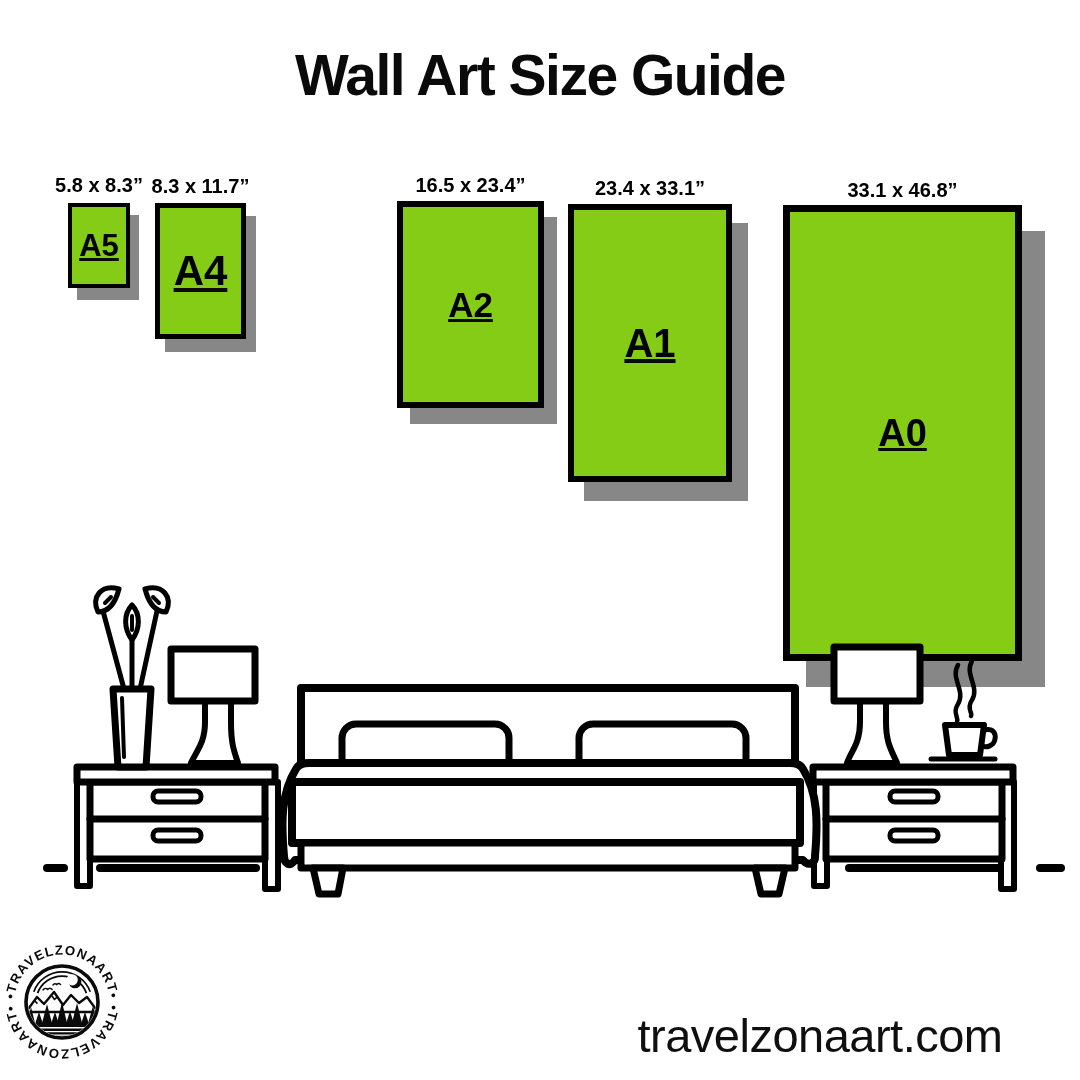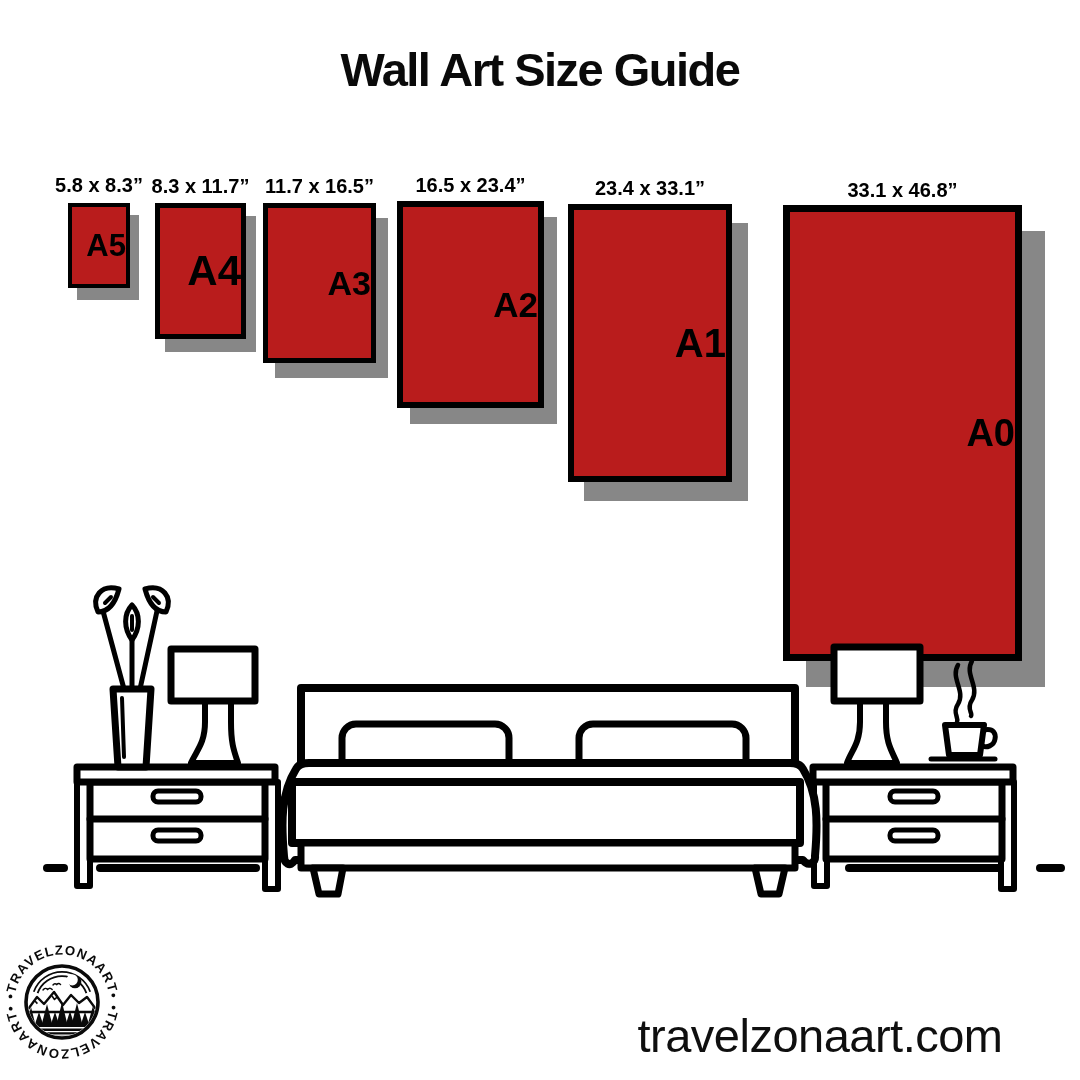--- a/index.html
+++ b/index.html
@@ -2,27 +2,27 @@
 <html><head>
 <meta charset="utf-8">
 <style>
   html,body{margin:0;padding:0;background:#ffffff;}
   .canvas{
     position:relative;width:1080px;height:1080px;background:#ffffff;overflow:hidden;
     font-family:"Liberation Sans", sans-serif;color:#0a0a0a;
   }
   .title{
     position:absolute;left:0;top:42px;width:1080px;text-align:center;
-    font-size:47px;font-weight:bold;letter-spacing:-1.5px;color:#0a0a0a;white-space:nowrap;
+    font-size:57px;font-weight:bold;letter-spacing:-1.5px;color:#0a0a0a;white-space:nowrap;
   }
   .frames-layer{position:absolute;left:0;top:0;width:1080px;height:620px;}
   .frame{
-    position:absolute;box-sizing:border-box;background:#b91c1c;
+    position:absolute;box-sizing:border-box;background:#84cc16;
     border-style:solid;border-color:#000000;
-    display:flex;align-items:center;justify-content:flex-end;
+    display:flex;align-items:center;justify-content:center;text-decoration:underline;
   }
   .frame-code{font-weight:bold;color:#000000;letter-spacing:0px;}
   .frame-dims{
     position:absolute;bottom:calc(100% + 10px);left:50%;transform:translateX(-50%);
     font-size:20px;font-weight:bold;color:#000000;white-space:nowrap;
   }
   .scene{position:absolute;left:0;top:560px;width:1080px;height:360px;}
   .logo{position:absolute;left:4px;top:932px;width:122px;height:144px;}
   .logo-arc-text{font-family:"Liberation Sans", sans-serif;font-size:13.2px;font-weight:bold;letter-spacing:1.2px;fill:#0a0a0a;}
   .website{
@@ -38,24 +38,20 @@
   <div class="title">Wall Art Size Guide</div>
 
   <div class="frames-layer">
       <div class="frame" style="left: 68px; top: 203px; width: 62px; height: 85px; border-width: 4px; box-shadow: rgb(135, 135, 135) 9px 12px 0px 0px;">
     <span class="frame-dims">5.8 x 8.3”</span>
     <span class="frame-code" style="font-size: 31px;">A5</span>
   </div>
       <div class="frame" style="left: 155px; top: 203px; width: 91px; height: 136px; border-width: 5px; box-shadow: rgb(135, 135, 135) 10px 13px 0px 0px;">
     <span class="frame-dims">8.3 x 11.7”</span>
     <span class="frame-code" style="font-size: 42px;">A4</span>
-  </div>
-      <div class="frame" style="left: 263px; top: 203px; width: 113px; height: 160px; border-width: 5px; box-shadow: rgb(135, 135, 135) 12px 15px 0px 0px;">
-    <span class="frame-dims">11.7 x 16.5”</span>
-    <span class="frame-code" style="font-size: 34px;">A3</span>
   </div>
       <div class="frame" style="left: 397px; top: 201px; width: 147px; height: 207px; border-width: 6px; box-shadow: rgb(135, 135, 135) 13px 16px 0px 0px;">
     <span class="frame-dims">16.5 x 23.4”</span>
     <span class="frame-code" style="font-size: 35px;">A2</span>
   </div>
       <div class="frame" style="left: 568px; top: 204px; width: 164px; height: 278px; border-width: 6px; box-shadow: rgb(135, 135, 135) 16px 19px 0px 0px;">
     <span class="frame-dims">23.4 x 33.1”</span>
     <span class="frame-code" style="font-size: 40px;">A1</span>
   </div>
       <div class="frame" style="left: 783px; top: 205px; width: 239px; height: 456px; border-width: 7px; box-shadow: rgb(135, 135, 135) 23px 26px 0px 0px;">

